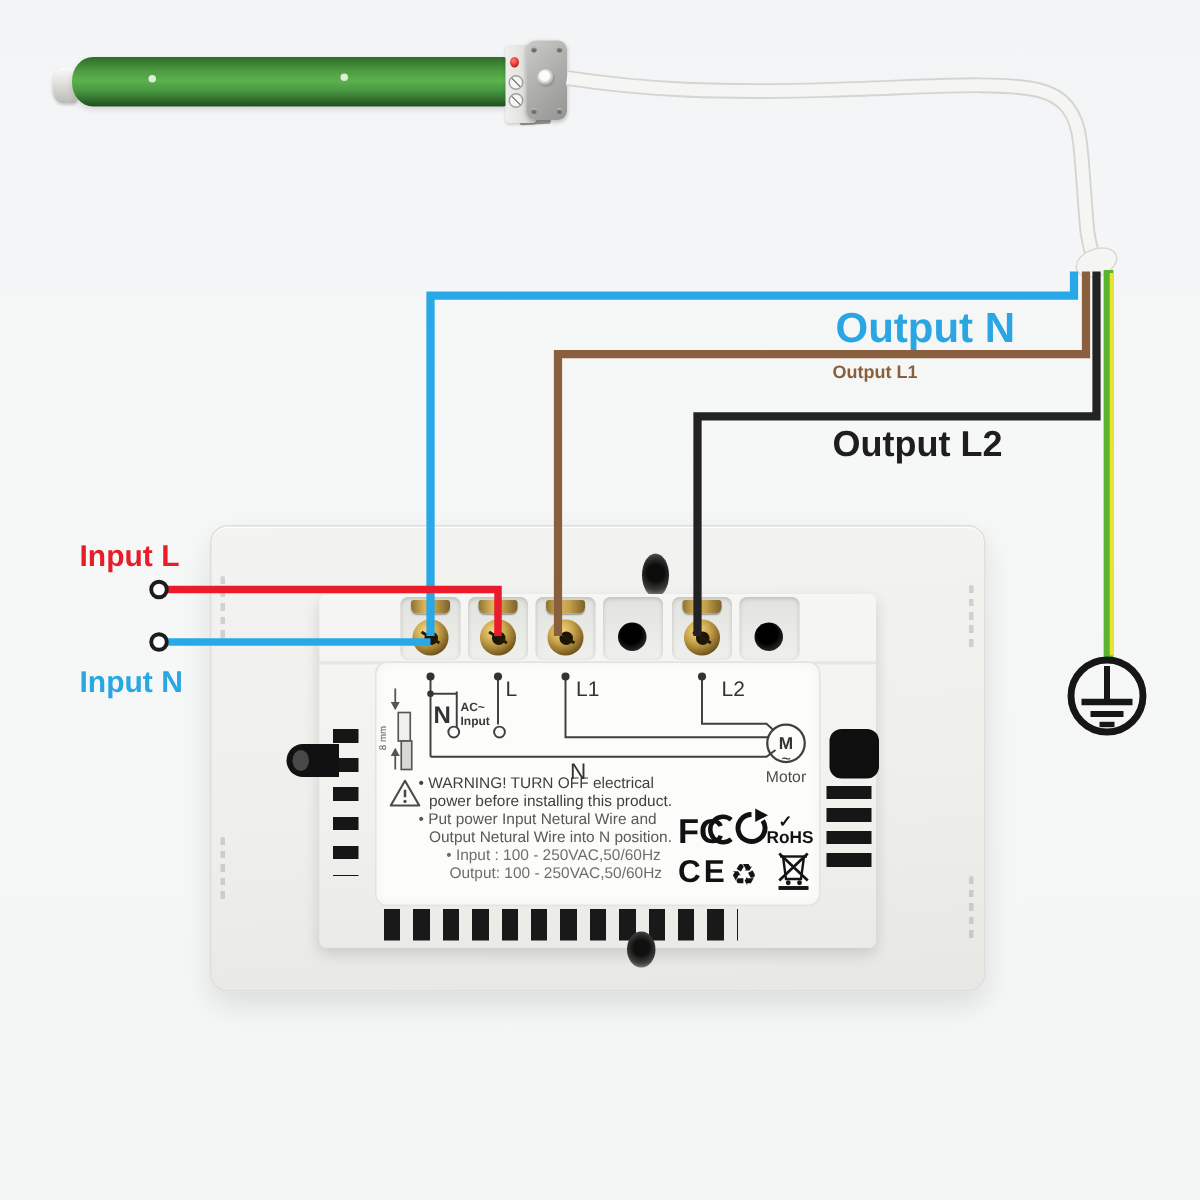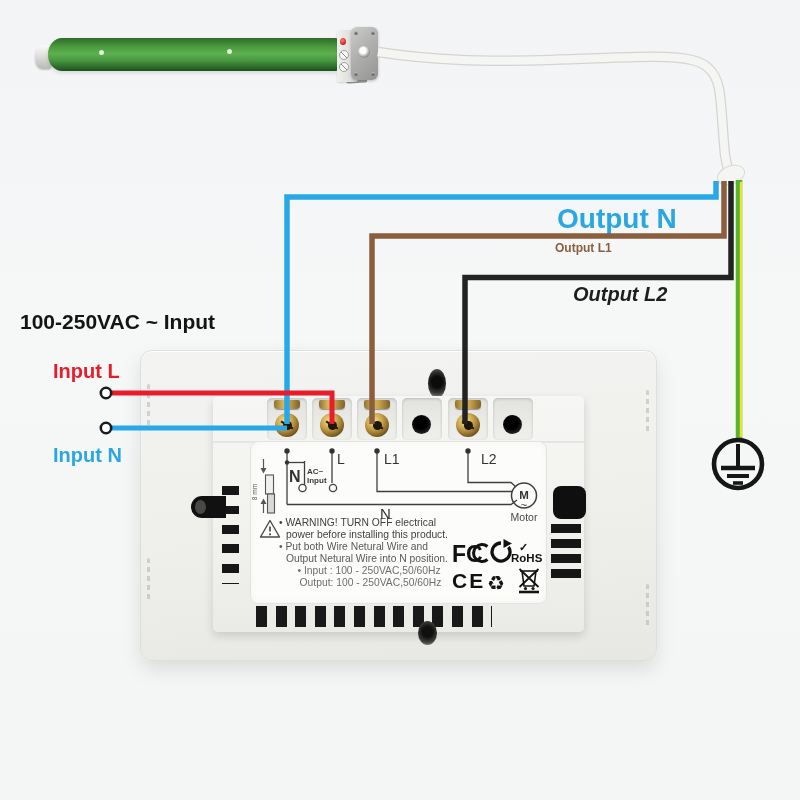--- a/index.html
+++ b/index.html
@@ -93,21 +93,21 @@
   .warn-text{left:279px;top:517px;width:180px;font-size:10.3px;line-height:12.1px;white-space:nowrap;}
   .warn-text .l12{color:#3f3f3f;}
   .warn-text .l34{color:#585856;}
   .warn-text .l56{color:#6e6e6c;text-align:center;}
   .warn-text .cont{padding-left:7px;}
   .warn-text .cont2{padding-left:3px;}
   
   .wlabel{font-weight:bold;white-space:nowrap;}
   .lbl-output-n{left:557px;top:203px;font-size:28px;color:#2aa7e3;}
   .lbl-output-l1{left:555px;top:241px;font-size:12px;color:#8a5f3c;}
-  .lbl-output-l2{left:573px;top:283px;font-size:20px;color:#1e1e1e;font-style:italic;}
+  .lbl-output-l2{left:555px;top:283px;font-size:24px;color:#1e1e1e;}
   .lbl-voltage{left:20px;top:310px;font-size:21px;color:#141414;}
   .lbl-input-l{left:53px;top:360px;font-size:20px;color:#e61e2a;}
   .lbl-input-n{left:53px;top:444px;font-size:20px;color:#2aa7e3;}
   
   svg.overlay{position:absolute;left:0;top:0;width:800px;height:800px;pointer-events:none;}
   svg text{font-family:"Liberation Sans",sans-serif;}
 </style>
 </head>
 <body>
 
@@ -179,30 +179,29 @@
       </div>
   </div>
   <div class="abs recess" style="left:493px;">
     <div class="abs empty-hole"></div>
   </div>
 
   <div class="abs sticker"></div>
   <div class="abs warn-text">
     <div class="l12">• WARNING! TURN OFF electrical</div>
     <div class="l12 cont">power before installing this product.</div>
-    <div class="l34">• Put both Wire Netural Wire and</div>
+    <div class="l34">• Put power Input Netural Wire and</div>
     <div class="l34 cont">Output Netural Wire into N position.</div>
     <div class="l56">• Input : 100 - 250VAC,50/60Hz</div>
     <div class="l56 cont2">Output: 100 - 250VAC,50/60Hz</div>
   </div>
 
   <div class="abs wlabel lbl-output-n">Output N</div>
   <div class="abs wlabel lbl-output-l1">Output L1</div>
   <div class="abs wlabel lbl-output-l2">Output L2</div>
-  <div class="abs wlabel lbl-voltage">100-250VAC ~ Input</div>
   <div class="abs wlabel lbl-input-l">Input L</div>
   <div class="abs wlabel lbl-input-n">Input N</div>
 
   <svg class="overlay" viewBox="0 0 800 800">
 
     <g>
       <path d="M378,52 C430,60 480,62 550,60 C620,58 665,54 692,60 C710,64 718,76 720,95 C722,112 723,135 725,155 C727,167 729,174 732,180" fill="none" stroke="#d4d4d1" stroke-width="10.5"></path>
       <path d="M378,52 C430,60 480,62 550,60 C620,58 665,54 692,60 C710,64 718,76 720,95 C722,112 723,135 725,155 C727,167 729,174 732,180" fill="none" stroke="#f5f5f3" stroke-width="8"></path>
       <ellipse cx="731" cy="175" rx="14" ry="9" transform="rotate(-20 731 175)" fill="#f5f5f3" stroke="#d9d9d6" stroke-width="1"></ellipse>
     </g>

